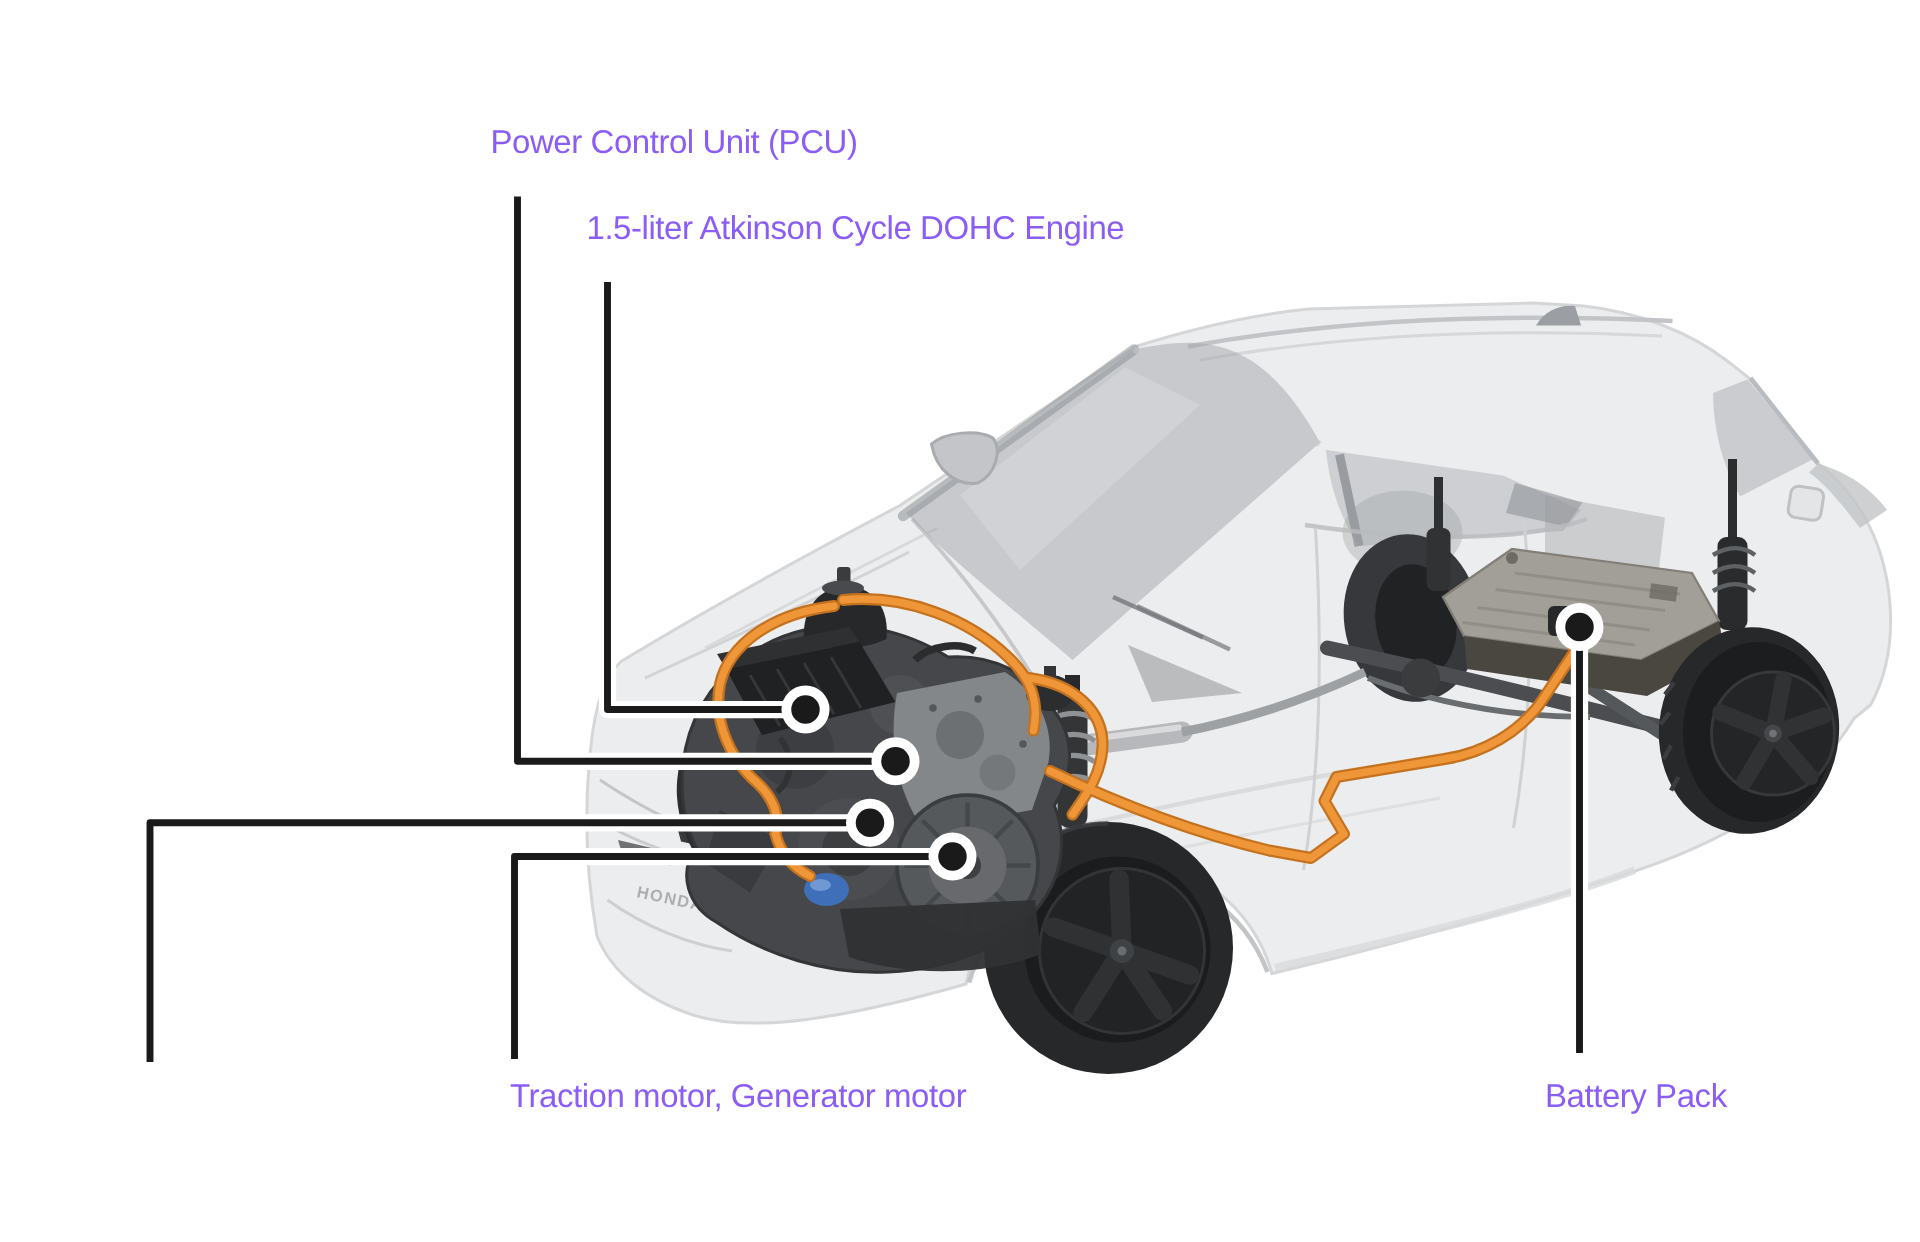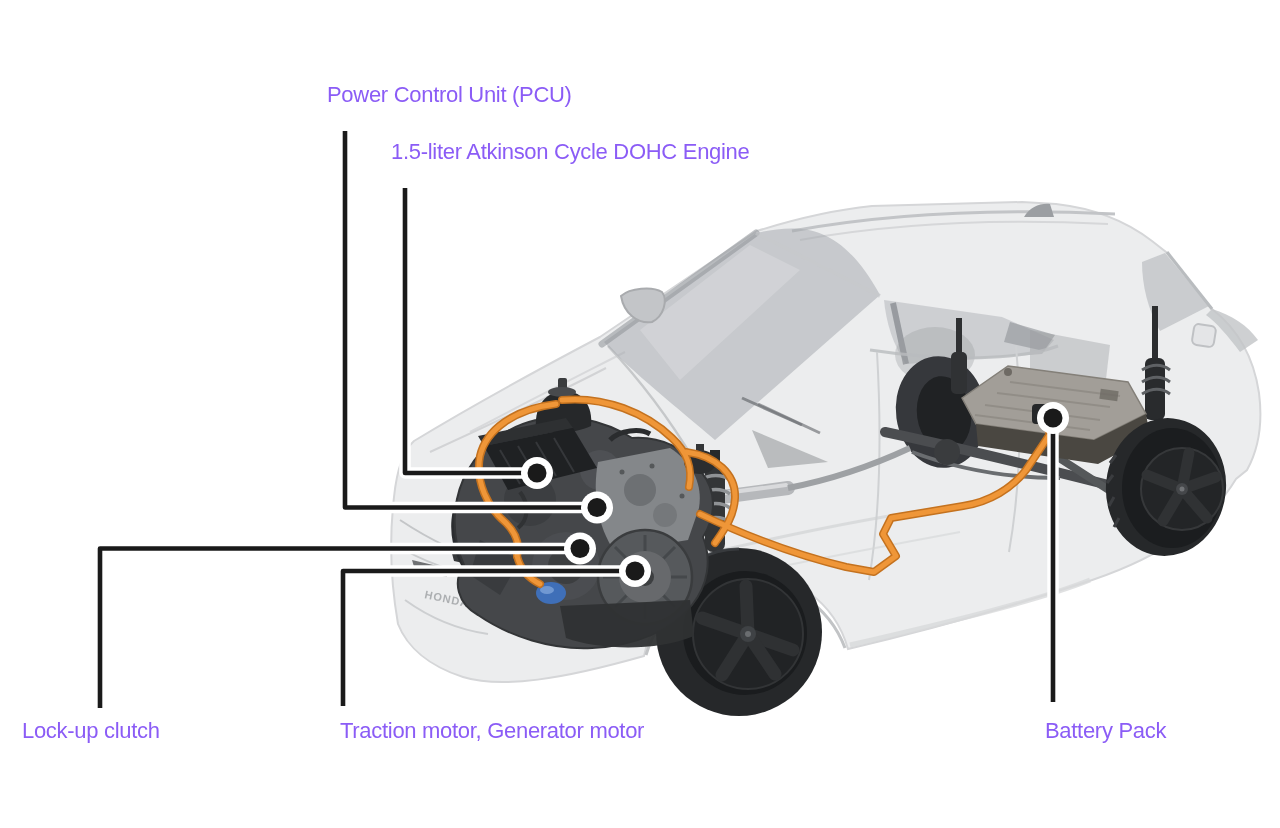--- a/index.html
+++ b/index.html
@@ -10,21 +10,21 @@
   .stage svg{position:absolute;left:0;top:0;}
   .callout-label{
     position:absolute;white-space:nowrap;
     font-weight:normal;font-size:22px;line-height:1.05;color:#8b5cf6;
     letter-spacing:-0.3px;
   }
   .lbl-pcu{left:327px;top:83px;}
   .lbl-engine{left:391px;top:140px;}
   .lbl-lockup{left:22px;top:719px;}
   .lbl-traction{left:328px;top:719px;margin-left:12px;}
-  .lbl-battery{left:1030px;top:719px;margin-left:15px;}
+  .lbl-battery{left:1030px;top:719px;}
 </style>
 </head>
 <body>
 
 <div class="stage">
 
 <svg width="1280" height="828" viewBox="0 0 1280 828">
 
   <g>
     <path d="M 398,624 C 391,584 389,540 394,497 C 397,468 404,450 414,441
@@ -274,17 +274,16 @@
       <circle cx="635" cy="571" r="16" fill="#ffffff"></circle>
           <circle cx="635" cy="571" r="9.5" fill="#1a1a1a"></circle>
       <circle cx="1053" cy="418" r="16" fill="#ffffff"></circle>
           <circle cx="1053" cy="418" r="9.5" fill="#1a1a1a"></circle>
     </g>
   </g>
 </svg>
 
   <div class="callout-label lbl-pcu">Power Control Unit (PCU)</div>
   <div class="callout-label lbl-engine">1.5-liter Atkinson Cycle DOHC Engine</div>
-  <div class="callout-label lbl-lockup">Lock-up clutch</div>
   <div class="callout-label lbl-traction">Traction motor, Generator motor</div>
   <div class="callout-label lbl-battery">Battery Pack</div>
 
 </div>
 
 </body></html>

